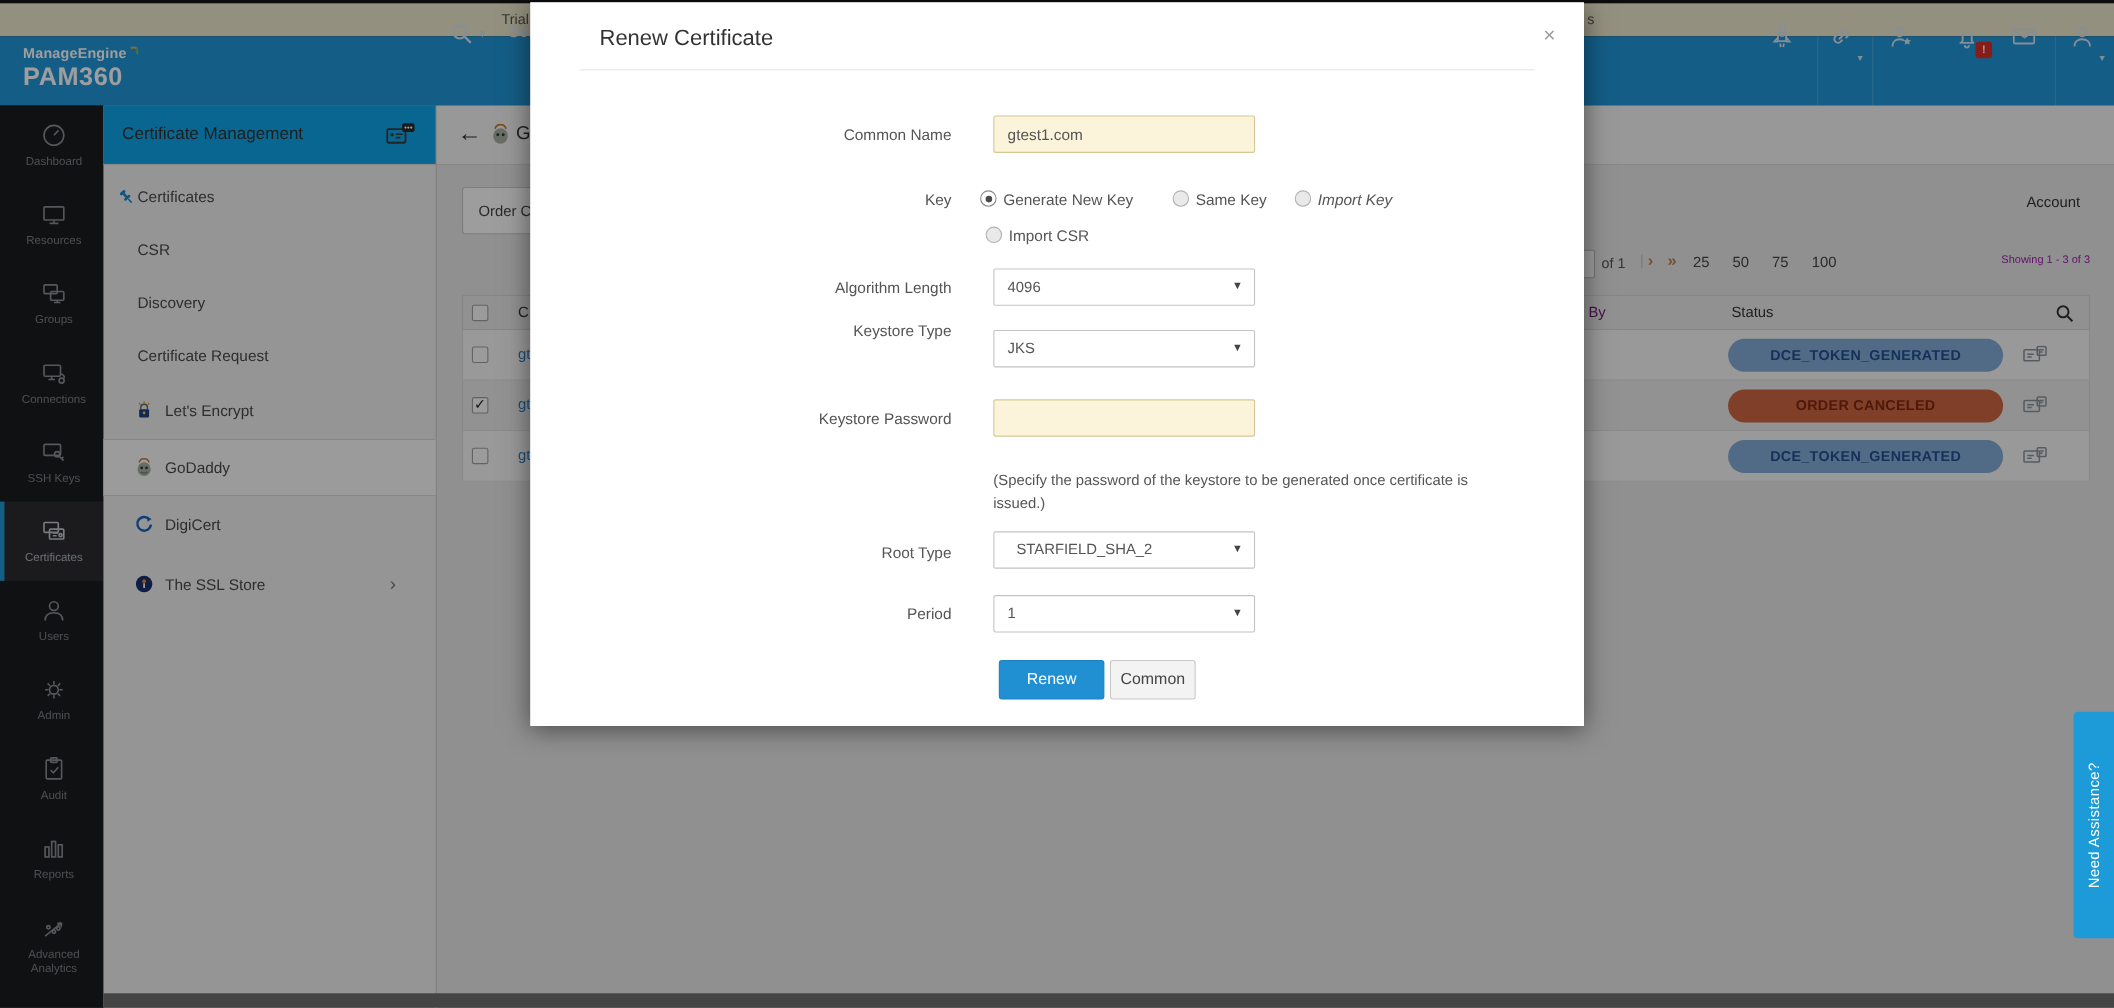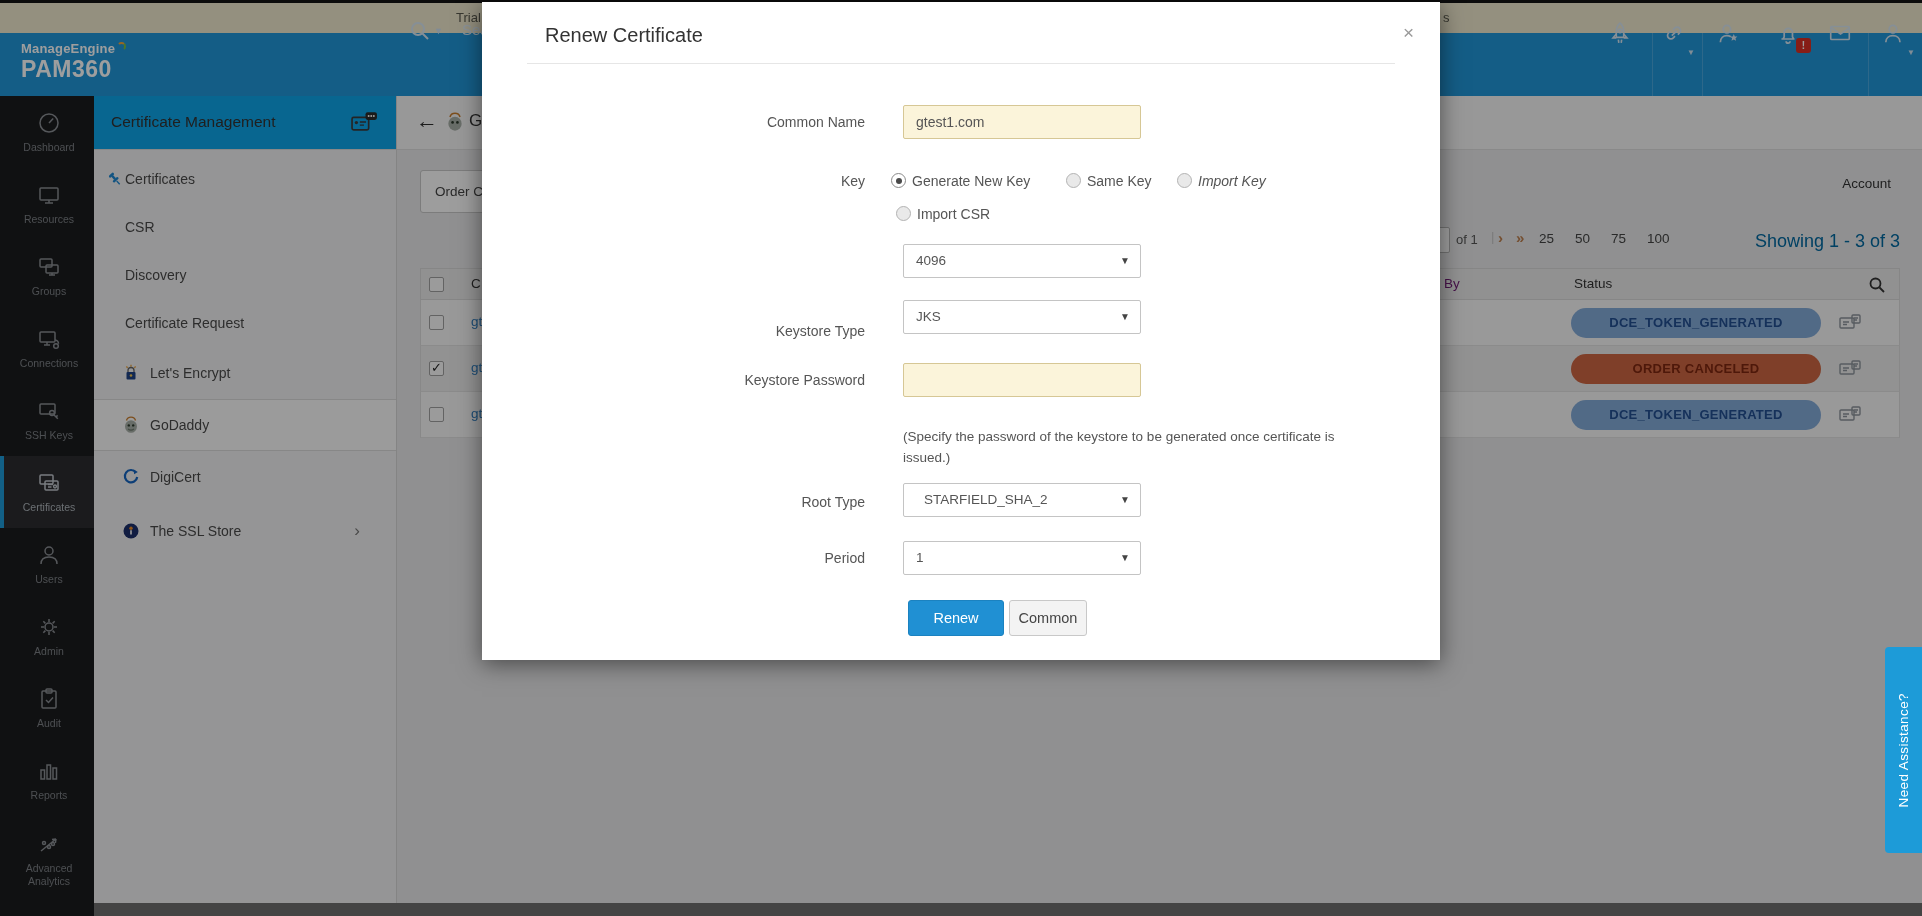--- a/index.html
+++ b/index.html
@@ -57,21 +57,21 @@
   .page-title-frag { position:absolute; left:72px; top:15px; font-size:17px; color:#333; }
   .order-btn { position:absolute; left:23px; top:74px; width:132px; height:43px; background:#fdfdfd; border:1px solid #c8c8c8; border-radius:3px; font-size:13.5px; color:#444; line-height:41px; padding-left:14px; }
   .account-lbl { position:absolute; right:31px; top:80px; font-size:13.5px; color:#333; }
   .pg-row { position:absolute; left:0; top:131px; width:100%; height:27px; font-size:13px; color:#555; }
   .pg-input { position:absolute; left:1027px; top:0; width:26px; height:26px; background:#fff; border:1px solid #b9b9b9; border-radius:2px; }
   .pg-of { position:absolute; left:1059px; top:5px; }
   .pg-sep { position:absolute; left:1094px; top:2px; color:#c5c5c5; }
   .pg-next { position:absolute; left:1101px; top:2px; font-size:15px; font-weight:bold; color:#bd8050; }
   .pg-last { position:absolute; left:1119px; top:2px; font-size:15px; font-weight:bold; color:#bd8050; letter-spacing:-3px; }
   .pg-size { position:absolute; top:4px; font-size:13.5px; color:#444; }
-  .pg-showing { position:absolute; right:22px; top:4px; font-size:18px; color:#0369a1; }
+  .pg-showing { position:absolute; right:22px; top:4px; font-size:10px; color:#a21caf; }
   .bg-table { position:absolute; left:23px; right:22px; top:172px; }
   .t-head { position:relative; height:32px; background:#ebebeb; border:1px solid #d8d8d8; }
   .t-head .cb { top:8px; }
   .t-col-c { position:absolute; left:50px; top:7px; font-size:13.5px; color:#333; }
   .t-col-by { position:absolute; left:1023px; top:7px; font-size:13.5px; color:#701a75; }
   .t-col-status { position:absolute; left:1153px; top:7px; font-size:13.5px; color:#333; }
   .t-search { position:absolute; right:13px; top:7px; }
   .t-row { position:relative; height:46px; background:#f7f7f7; border-bottom:1px solid #e0e0e0; border-left:1px solid #dcdcdc; border-right:1px solid #dcdcdc; }
   .t-row.sel { background:#ececec; }
   .t-row .cb { top:15px; }
@@ -418,23 +418,24 @@
     <div class="f-label" style="top:168px; line-height:22px;">Key</div>
     <div class="radio on" style="left:409px; top:171px;"></div>
     <span class="r-lbl" style="left:430px; top:171px;">Generate New Key</span>
     <div class="radio" style="left:584px; top:171px;"></div>
     <span class="r-lbl" style="left:605px; top:171px;">Same Key</span>
     <div class="radio" style="left:695px; top:171px;"></div>
     <span class="r-lbl" style="left:716px; top:171px;font-style:italic;">Import Key</span>
     <div class="radio" style="left:414px; top:204px;"></div>
     <span class="r-lbl" style="left:435px; top:204px;">Import CSR</span>
 
+    <div class="f-label" style="top:242px; line-height:34px;">Algorithm Length</div>
     <div class="f-select" style="top:242px;"><span>4096</span><span class="caret">▼</span></div>
 
-    <div class="f-label" style="top:312px; line-height:34px;">Keystore Type</div>
+    <div class="f-label" style="top:281px; line-height:34px;">Keystore Type</div>
     <div class="f-select" style="top:298px;"><span>JKS</span><span class="caret">▼</span></div>
 
     <div class="f-label" style="top:361px; line-height:34px;">Keystore Password</div>
     <div class="f-input" style="top:361px;"></div>
 
     <div class="f-note">(Specify the password of the keystore to be generated once certificate is issued.)</div>
 
     <div class="f-label" style="top:483px; line-height:34px;">Root Type</div>
     <div class="f-select" style="top:481px;padding-left:20px;"><span>STARFIELD_SHA_2</span><span class="caret">▼</span></div>
 

